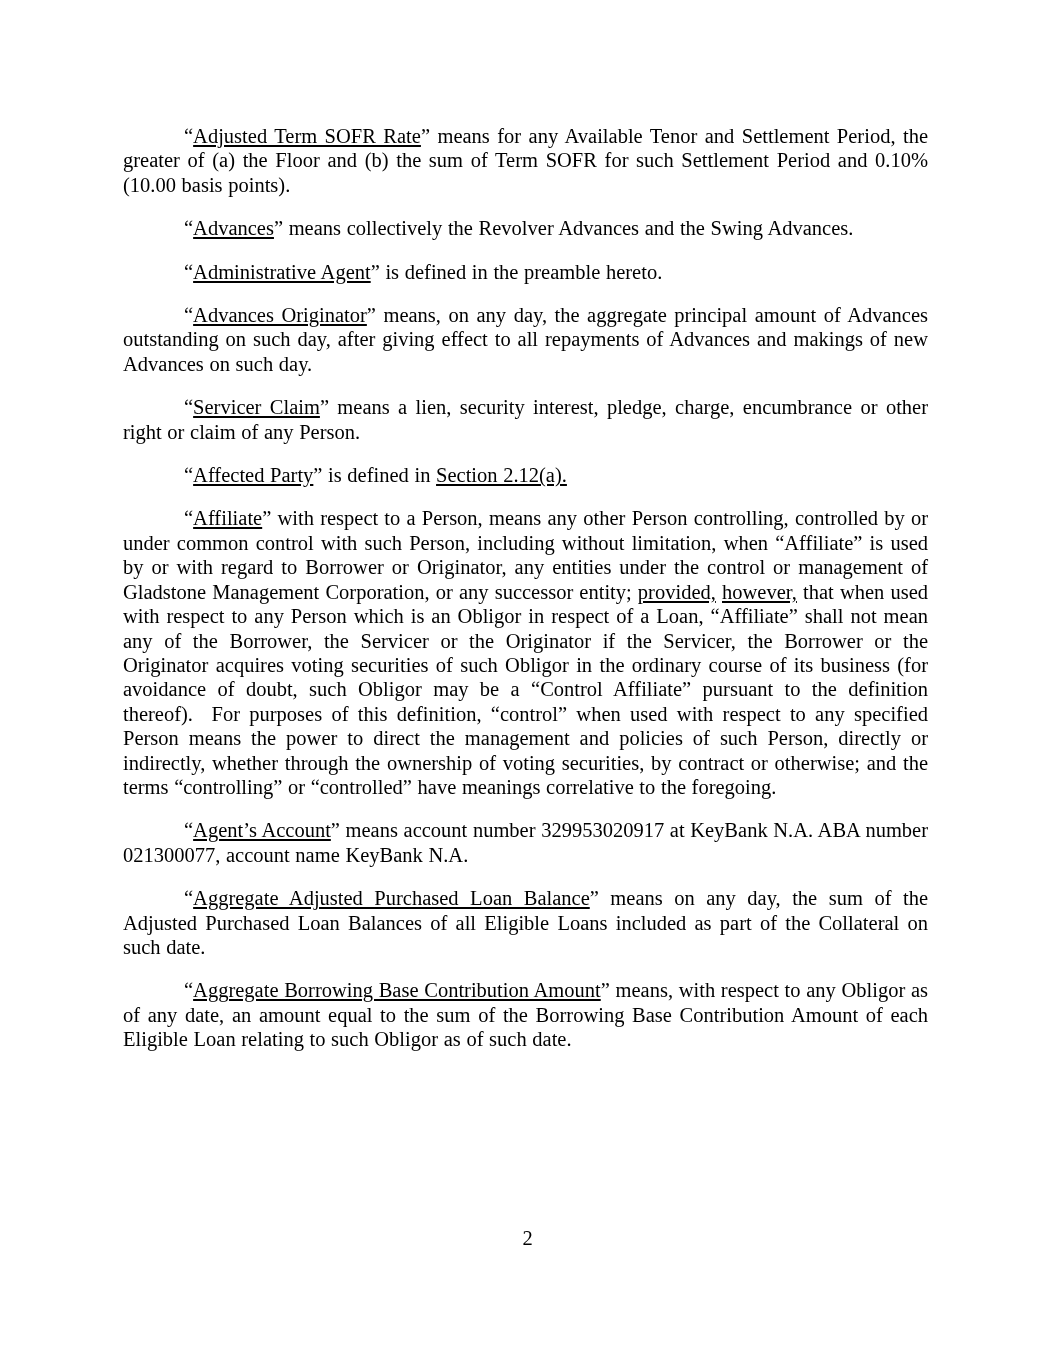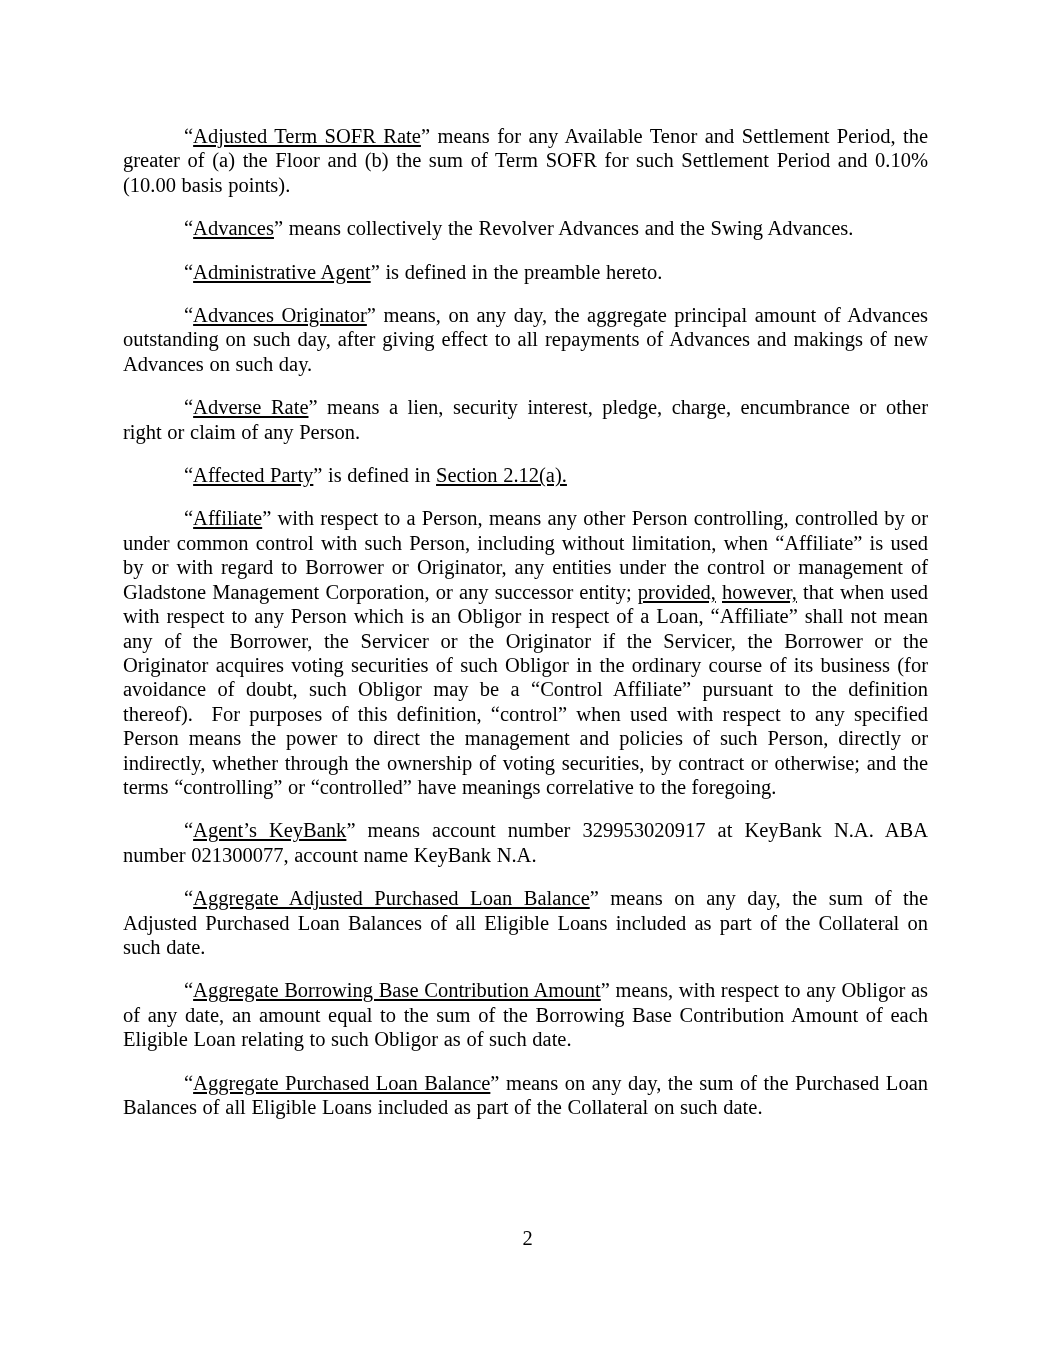--- a/index.html
+++ b/index.html
@@ -46,22 +46,21 @@
 </style>
 </head>
 <body>
 
 <div class="page">
   <div class="content">
       <p class="para"><span>“</span><span class="u">Adjusted Term SOFR Rate</span><span>” means for any Available Tenor and Settlement Period, the greater of (a) the Floor and (b) the sum of Term SOFR for such Settlement Period and 0.10% (10.00 basis points).</span></p>
       <p class="para"><span>“</span><span class="u">Advances</span><span>” means collectively the Revolver Advances and the Swing Advances.</span></p>
       <p class="para"><span>“</span><span class="u">Administrative Agent</span><span>” is defined in the preamble hereto.</span></p>
       <p class="para"><span>“</span><span class="u">Advances Originator</span><span>” means, on any day, the aggregate principal amount of Advances outstanding on such day, after giving effect to all repayments of Advances and makings of new Advances on such day.</span></p>
-      <p class="para"><span>“</span><span class="u">Adverse Rate</span><span>” means a lien, security interest, pledge, charge, encumbrance or other right or claim of any Person.</span></p>
+      <p class="para"><span>“</span><span class="u">Servicer Claim</span><span>” means a lien, security interest, pledge, charge, encumbrance or other right or claim of any Person.</span></p>
       <p class="para"><span>“</span><span class="u">Affected Party</span><span>” is defined in </span><span class="u">Section 2.12(a).</span></p>
       <p class="para"><span>“</span><span class="u">Affiliate</span><span>” with respect to a Person, means any other Person controlling, controlled by or under common control with such Person, including without limitation, when “Affiliate” is used by or with regard to Borrower or Originator, any entities under the control or management of Gladstone Management Corporation, or any successor entity; </span><span class="u">provided,</span><span> </span><span class="u">however,</span><span> that when used with respect to any Person which is an Obligor in respect of a Loan, “Affiliate” shall not mean any of the Borrower, the Servicer or the Originator if the Servicer, the Borrower or the Originator acquires voting securities of such Obligor in the ordinary course of its business (for avoidance of doubt, such Obligor may be a “Control Affiliate” pursuant to the definition thereof).&nbsp; For purposes of this definition, “control” when used with respect to any specified Person means the power to direct the management and policies of such Person, directly or indirectly, whether through the ownership of voting securities, by contract or otherwise; and the terms “controlling” or “controlled” have meanings correlative to the foregoing.</span></p>
-      <p class="para"><span>“</span><span class="u">Agent’s KeyBank</span><span>” means account number 329953020917 at KeyBank N.A. ABA number 021300077, account name KeyBank N.A.</span></p>
+      <p class="para"><span>“</span><span class="u">Agent’s Account</span><span>” means account number 329953020917 at KeyBank N.A. ABA number 021300077, account name KeyBank N.A.</span></p>
       <p class="para"><span>“</span><span class="u">Aggregate Adjusted Purchased Loan Balance</span><span>” means on any day, the sum of the Adjusted Purchased Loan Balances of all Eligible Loans included as part of the Collateral on such date.</span></p>
       <p class="para"><span>“</span><span class="u">Aggregate Borrowing Base Contribution Amount</span><span>” means, with respect to any Obligor as of any date, an amount equal to the sum of the Borrowing Base Contribution Amount of each Eligible Loan relating to such Obligor as of such date.</span></p>
-      <p class="para"><span>“</span><span class="u">Aggregate Purchased Loan Balance</span><span>” means on any day, the sum of the Purchased Loan Balances of all Eligible Loans included as part of the Collateral on such date.</span></p>
     </div>
   <div class="footer">2</div>
 </div>
 
 </body></html>

